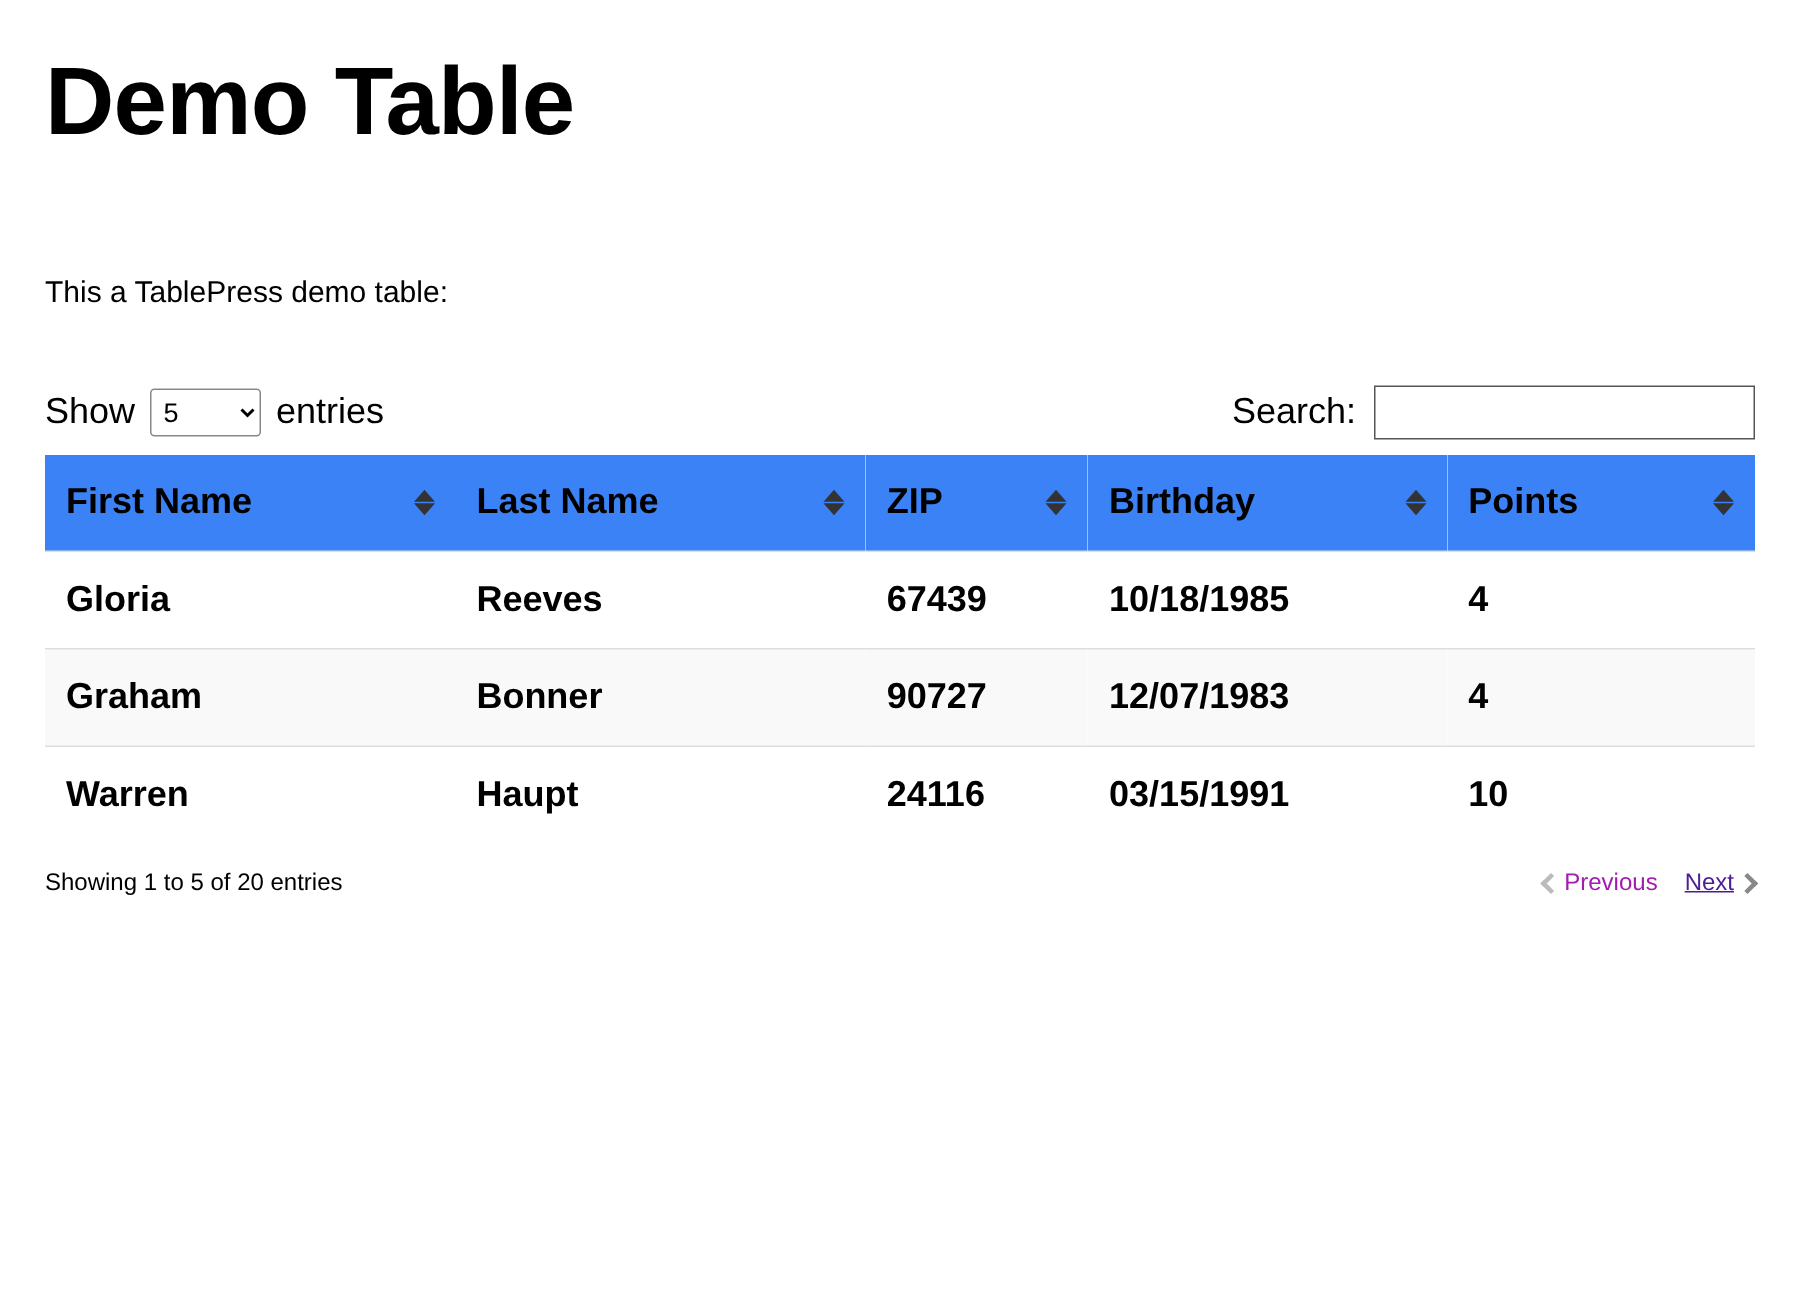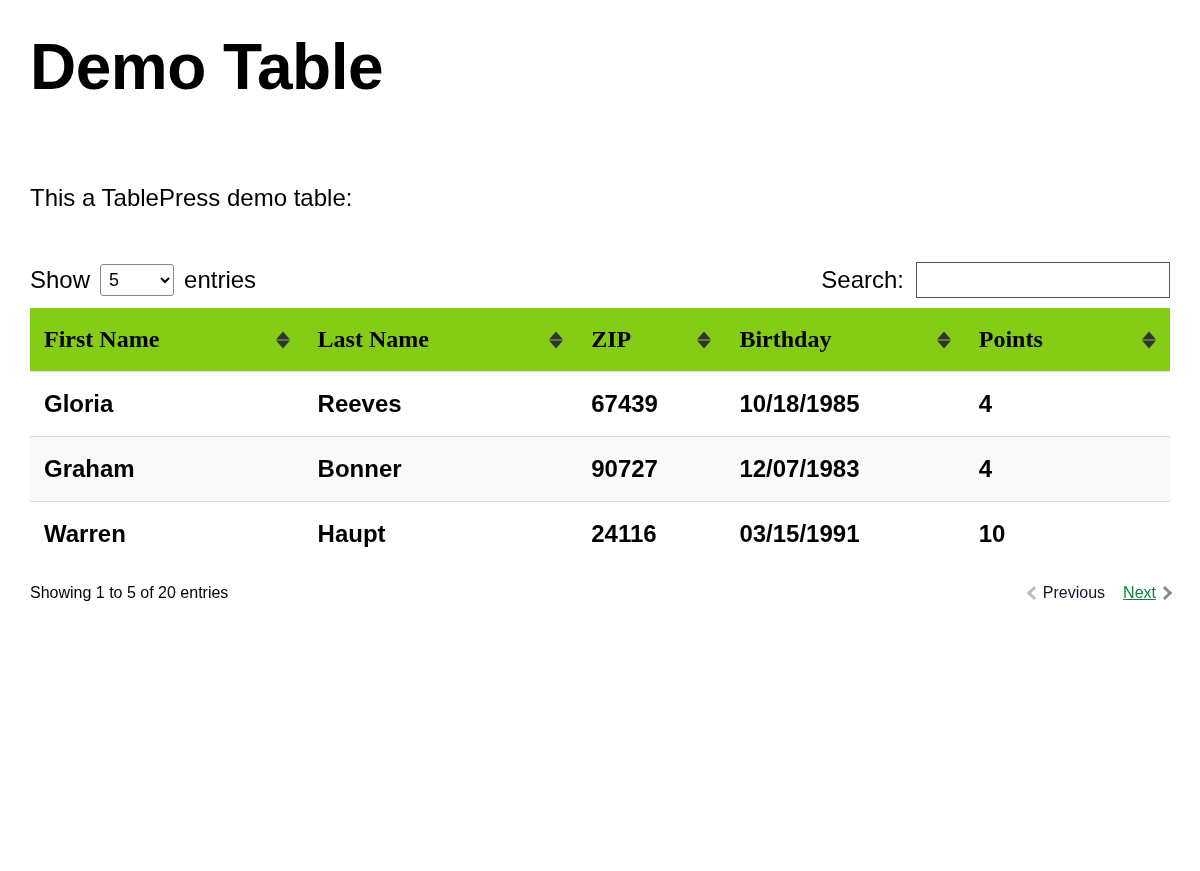--- a/index.html
+++ b/index.html
@@ -13,21 +13,21 @@
       color: #000;
       background: #fff;
     }
     .page-title {
       font-size: 64px;
       font-weight: 600;
       margin-bottom: 80px;
       letter-spacing: -0.5px;
     }
     .table-description {
-      font-size: 24px;
+      font-size: 20px;
       margin-bottom: 50px;
     }
     .table-controls-top {
       display: flex;
       justify-content: space-between;
       align-items: center;
       margin-bottom: 10px;
       font-size: 24px;
     }
     .length-control {
@@ -55,22 +55,21 @@
       border: 1px solid #555;
       width: 254px;
       height: 36px;
     }
     .data-table {
       width: 100%;
       border-collapse: collapse;
       font-size: 24px;
     }
     .data-table thead tr {
-      background: #84cc16;
-      font-family: Liberation Serif, serif;
+      background: #3b82f6;
     }
     .data-table th {
       text-align: left;
       font-weight: 700;
       padding: 18px 14px;
       position: relative;
       cursor: pointer;
     }
     .sort-icon {
       position: absolute;
@@ -108,27 +107,27 @@
       align-items: center;
       margin-top: 18px;
       font-size: 16px;
     }
     .pagination {
       display: flex;
       align-items: center;
       gap: 18px;
     }
     .pagination-prev {
-      color: #0f172a;
+      color: #a21caf;
       display: flex;
       align-items: center;
       gap: 4px;
     }
     .pagination-next {
-      color: #15803d;
+      color: #4c1d95;
       text-decoration: underline;
       display: flex;
       align-items: center;
       gap: 4px;
       cursor: pointer;
     }
     .chevron {
       display: inline-block;
       width: 10px;
       height: 10px;

